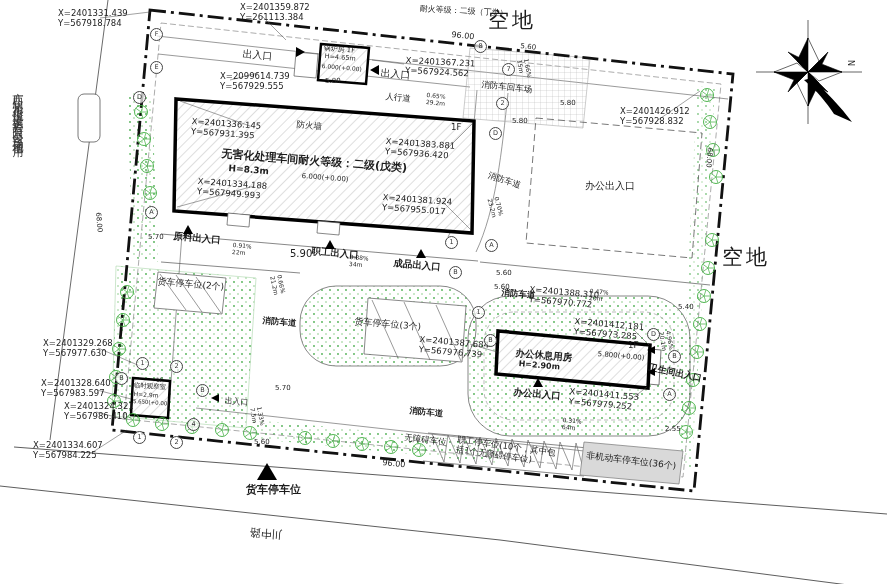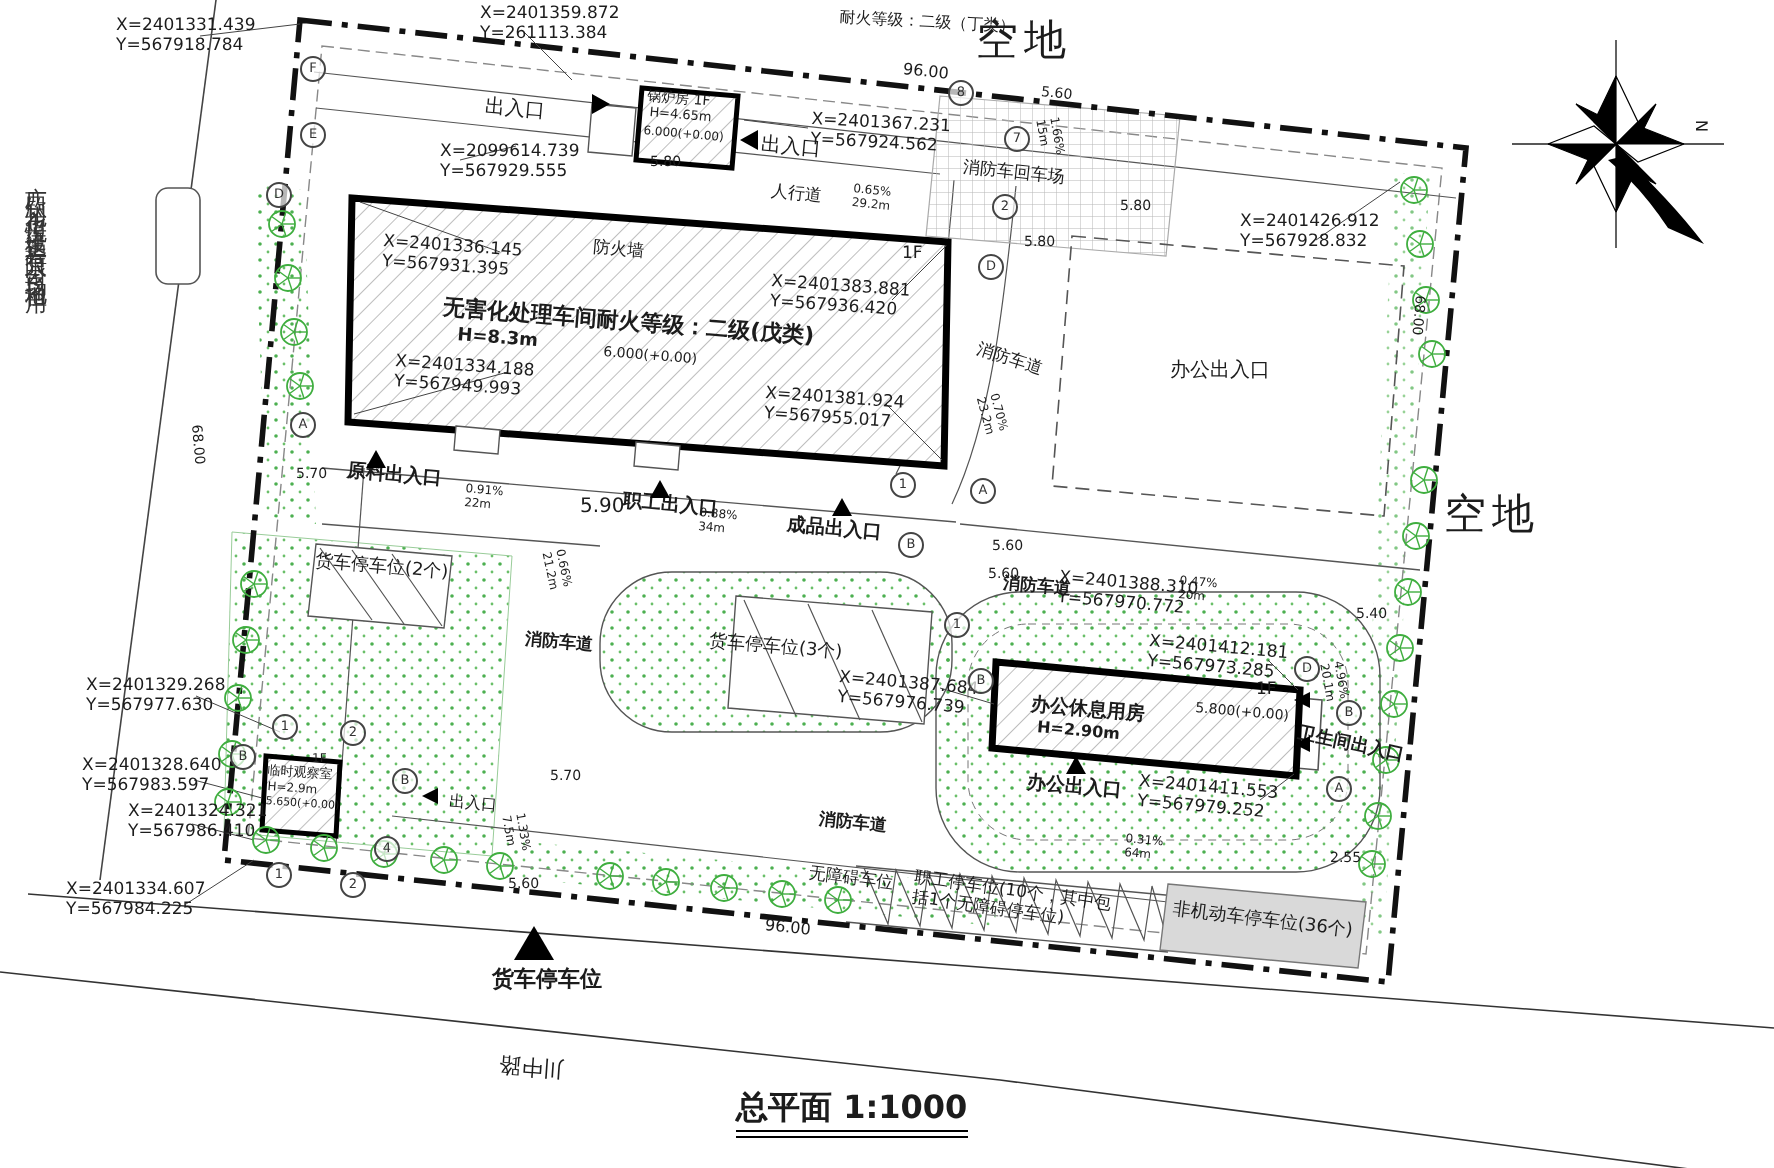--- a/index.html
+++ b/index.html
@@ -487,21 +487,20 @@
     <div class="lbl" style="left: 410px; top: 405px; font-size: 8.5px; transform: rotate(6deg); font-weight: bold;">消防车道</div>
     <div class="lbl" style="left: 405px; top: 432px; font-size: 8.5px; transform: rotate(7deg);">无障碍车位</div>
     <div class="lbl" style="left: 458px; top: 434px; font-size: 8.5px; transform: rotate(8deg);">职工停车位(10个，其中包
 括1个无障碍停车位)</div>
     <div class="lbl" style="left: 587px; top: 450px; font-size: 9px; transform: rotate(7deg);">非机动车停车位(36个)</div>
     <div class="lbl" style="left: 563px; top: 416px; font-size: 6px; transform: rotate(5deg);">0.31%
 64m</div>
     <div class="lbl" style="left: 383px; top: 458px; font-size: 8px; transform: rotate(6deg);">96.00</div>
     <div class="lbl" style="left: 246px; top: 484px; font-size: 11px; font-weight: bold;">货车停车位</div>
     <div class="lbl" style="left: 282px; top: 540px; font-size: 11px; transform: rotate(184deg);">川中路</div>
-    <div class="lbl title-underline" style="left: 368px; top: 545px; font-size: 16px; font-weight: bold;">总平面 1:1000</div>
     <div class="lbl vertical" style="left: 10px; top: 84px; font-size: 11px;">广西钦州市华悦建设工程有限公司场地租用</div>
     <div class="lbl" style="left: 855px; top: 60px; font-size: 8px; transform: rotate(90deg);">N</div>
     <div class="axis" style="left: 150px; top: 28px;">F</div>
     <div class="axis" style="left: 150px; top: 61px;">E</div>
     <div class="axis" style="left: 133px; top: 91px;">D</div>
     <div class="axis" style="left: 145px; top: 206px;">A</div>
     <div class="axis" style="left: 474px; top: 40px;">8</div>
     <div class="axis" style="left: 502px; top: 63px;">7</div>
     <div class="axis" style="left: 496px; top: 97px;">2</div>
     <div class="axis" style="left: 489px; top: 127px;">D</div>

